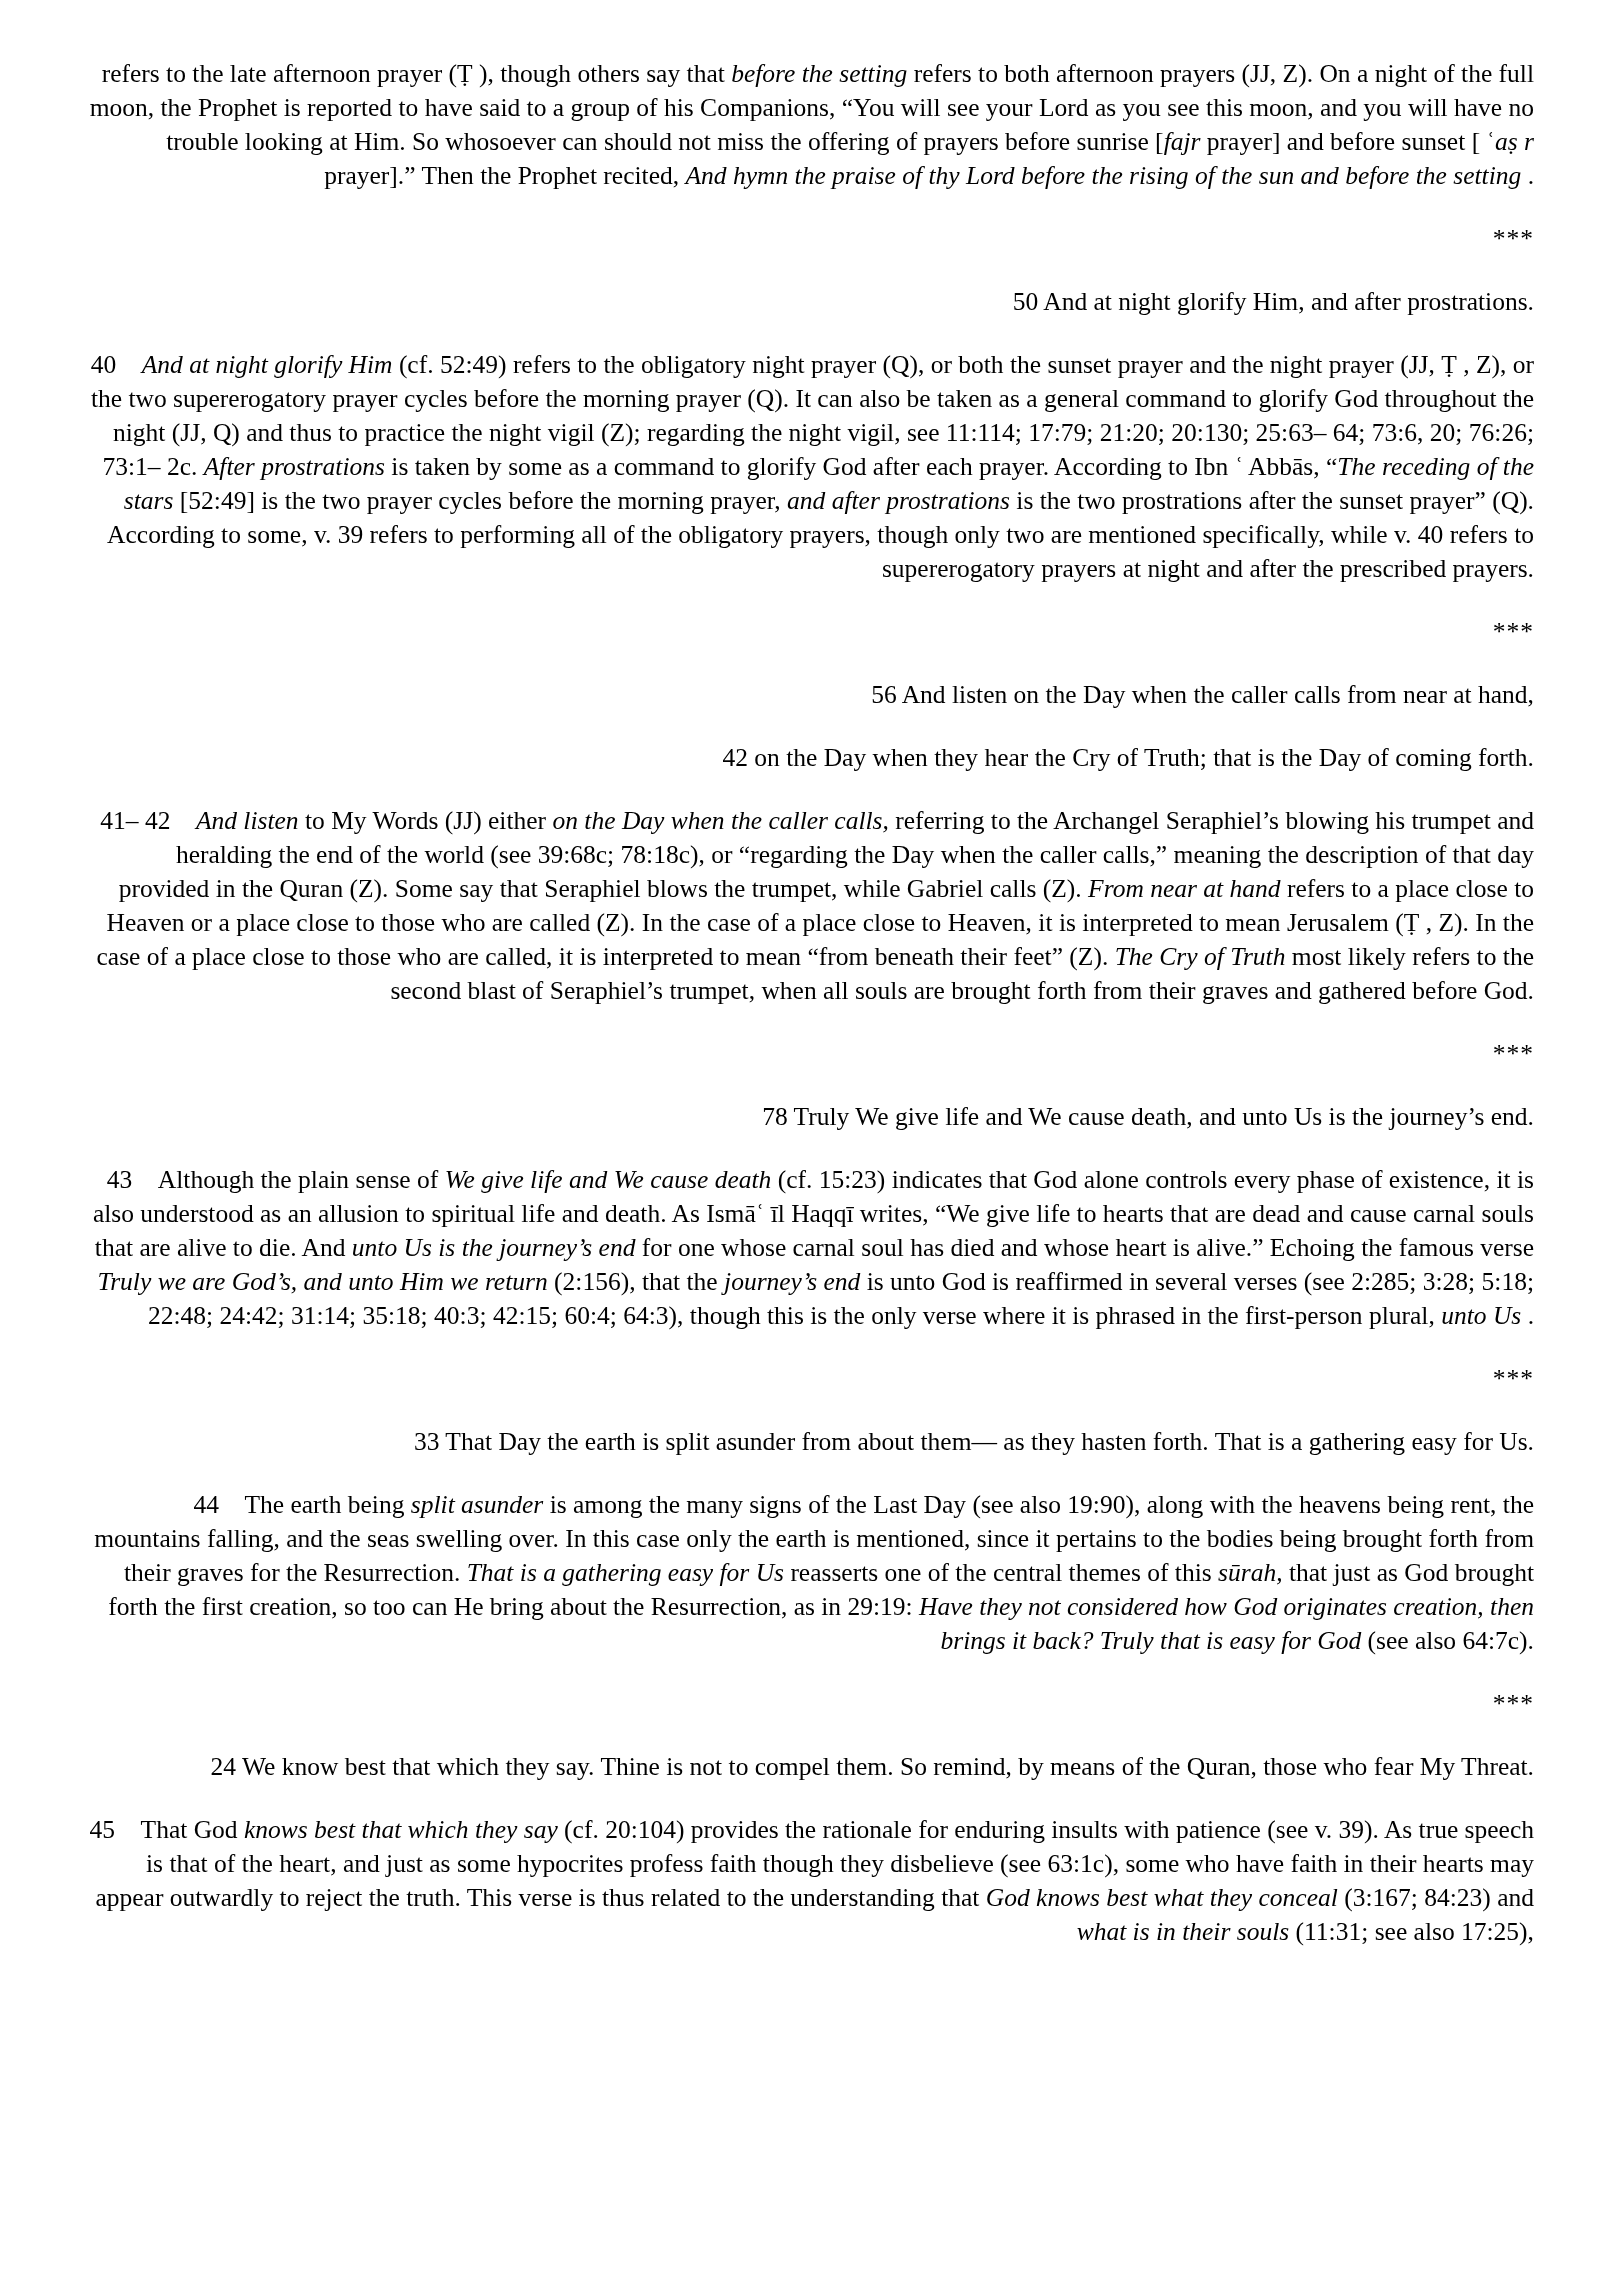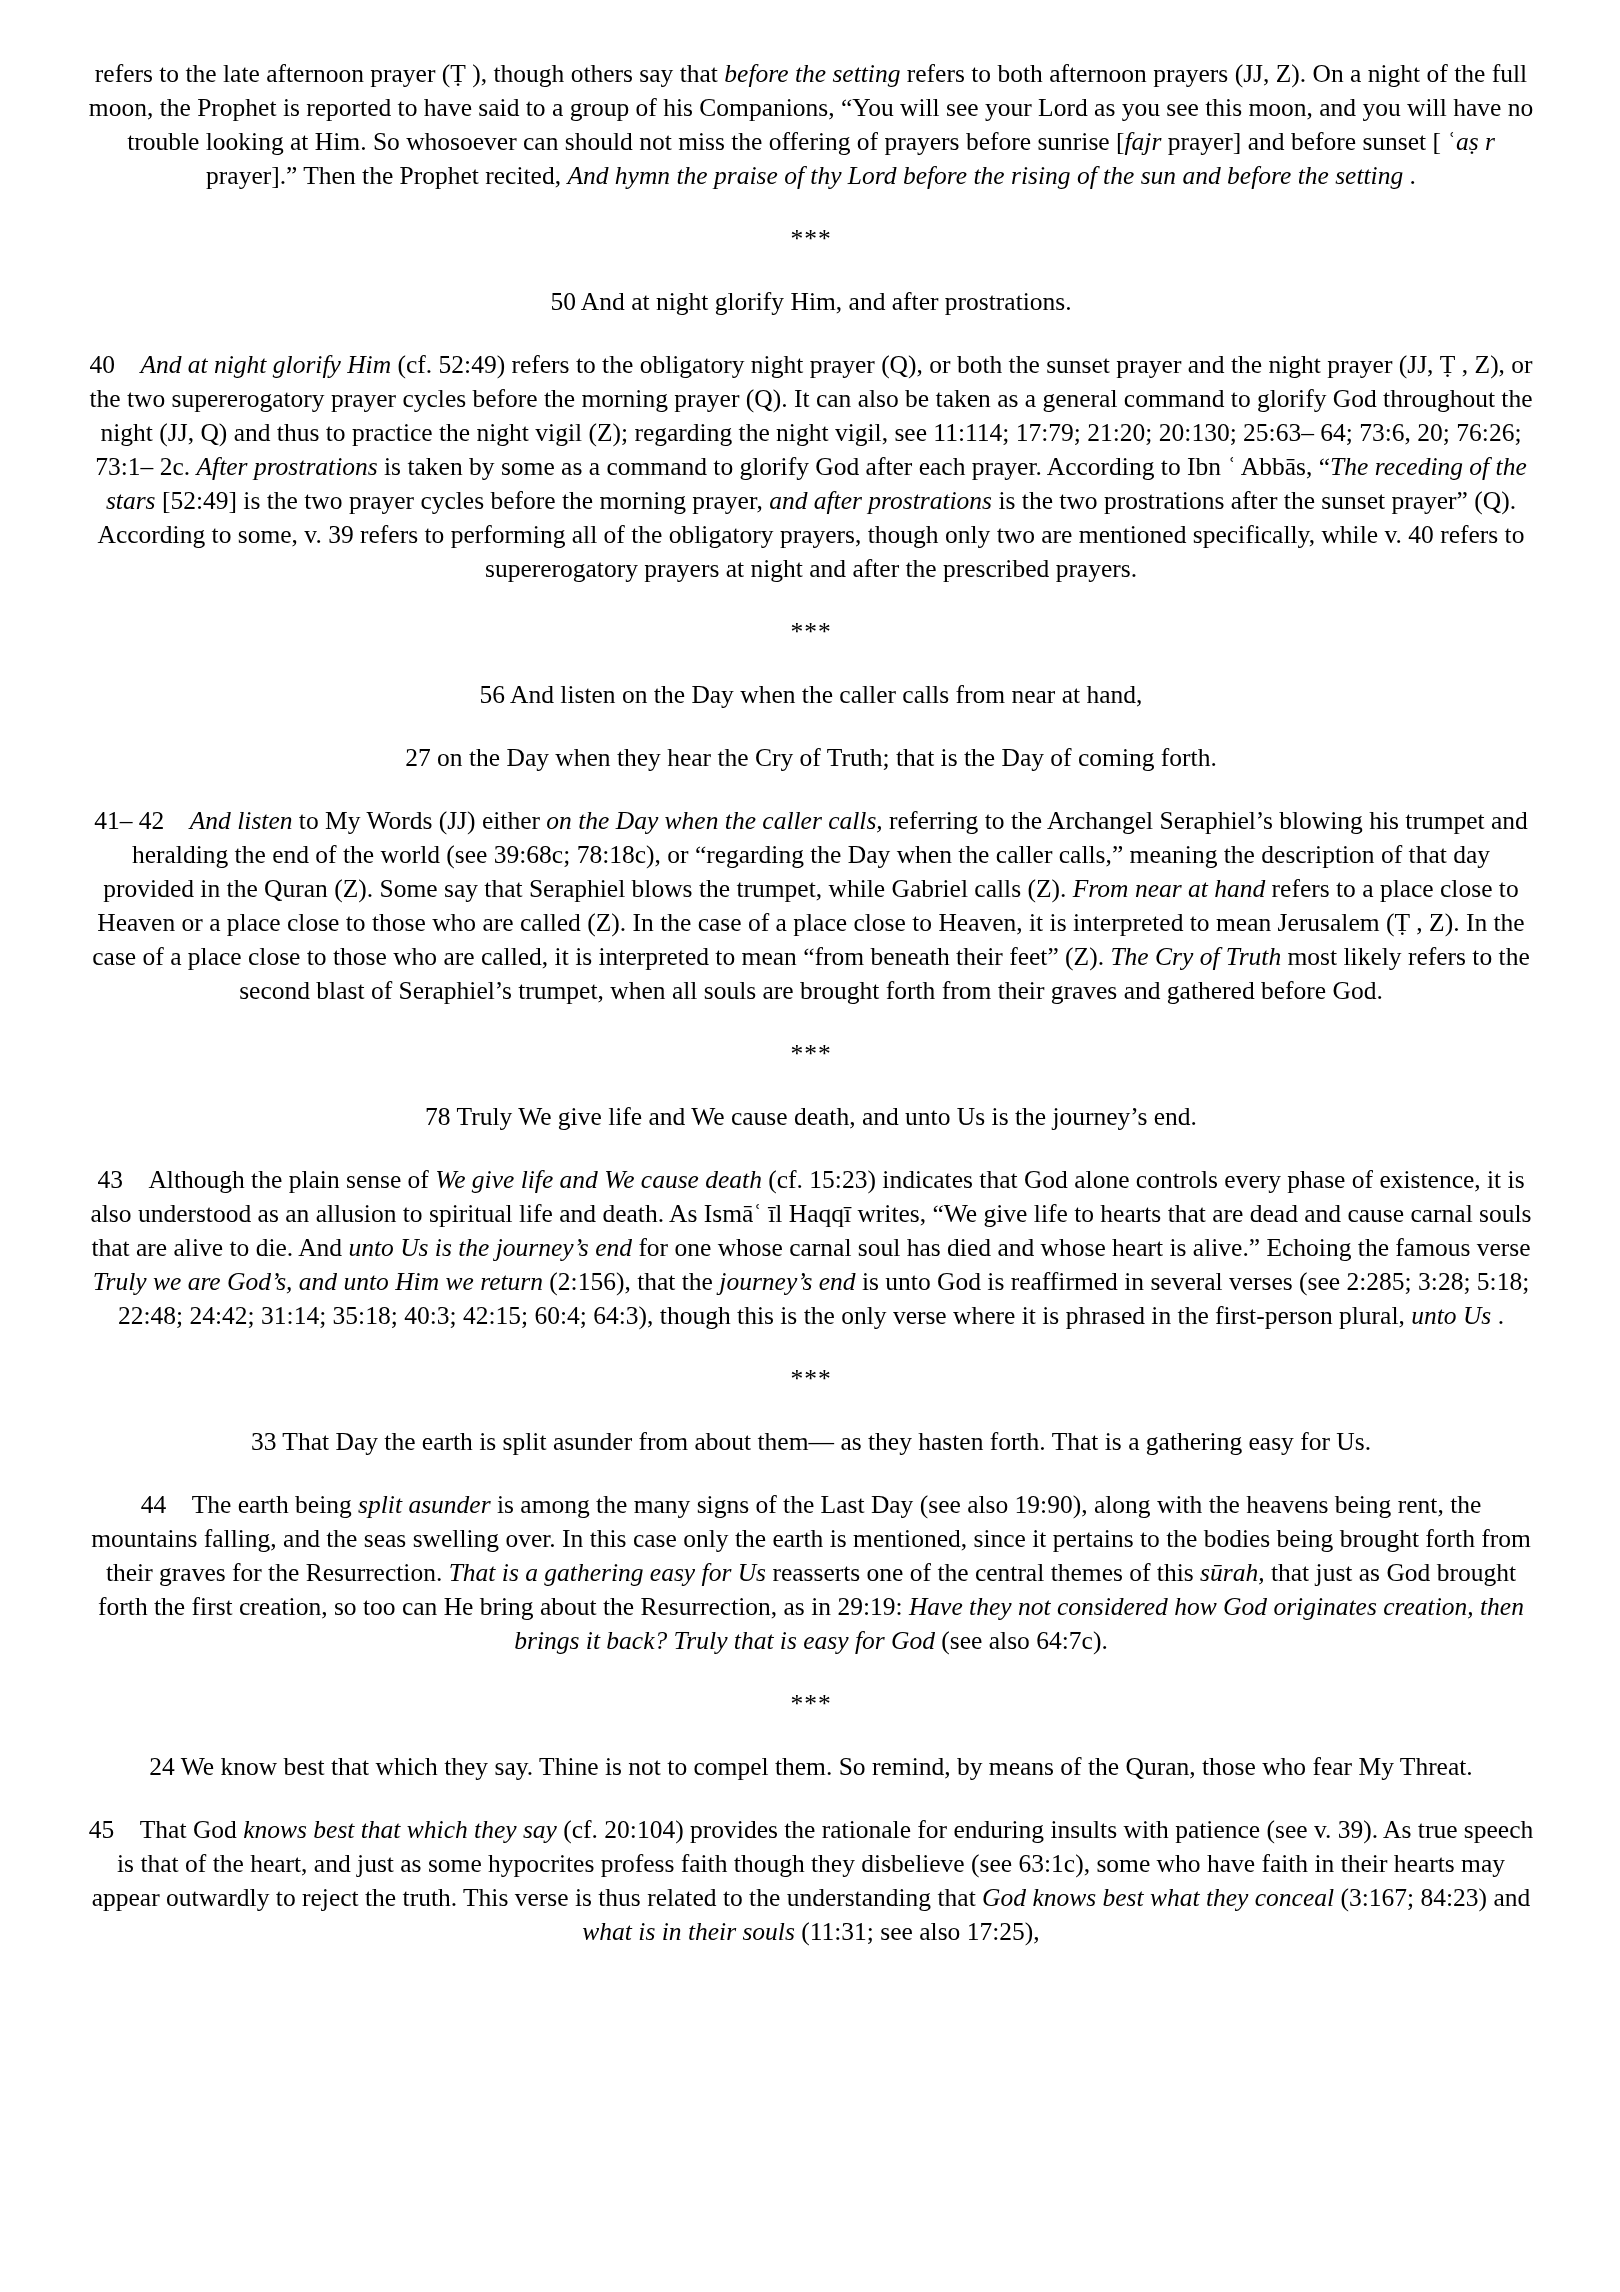--- a/index.html
+++ b/index.html
@@ -15,41 +15,41 @@
     padding: 57px 86px 0 88px;
     background: #ffffff;
     color: #000000;
     font-family: "Liberation Serif", "DejaVu Serif", serif;
     font-size: 25.5px;
     line-height: 34px;
     overflow: hidden;
   }
   .block {
     margin: 0 0 29px 0;
-    text-align: center;
+    text-align: right;
   }
   .block.separator {
     letter-spacing: 1px;
   }
   .it {
     font-style: italic;
   }
 </style>
 </head>
 <body>
 
 <div class="page">
   <div class="doc">
       <p class="block paragraph"><span>refers to the late afternoon prayer (Ṭ ), though others say that </span><span class="it">before the setting</span><span> refers to both afternoon prayers (JJ, Z). On a night of the full moon, the Prophet is reported to have said to a group of his Companions, “You will see your Lord as you see this moon, and you will have no trouble looking at Him. So whosoever can should not miss the offering of prayers before sunrise [</span><span class="it">fajr</span><span> prayer] and before sunset [ ʿ</span><span class="it">aṣ r</span><span> prayer].” Then the Prophet recited, </span><span class="it">And hymn the praise of thy Lord before the rising of the sun and before the setting</span><span> .</span></p>
       <p class="block separator"><span>***</span></p>
       <p class="block verse"><span>50 And at night glorify Him, and after prostrations.</span></p>
       <p class="block commentary"><span>40 </span><span class="it">And at night glorify Him</span><span> (cf. 52:49) refers to the obligatory night prayer (Q), or both the sunset prayer and the night prayer (JJ, Ṭ , Z), or the two supererogatory prayer cycles before the morning prayer (Q). It can also be taken as a general command to glorify God throughout the night (JJ, Q) and thus to practice the night vigil (Z); regarding the night vigil, see 11:114; 17:79; 21:20; 20:130; 25:63– 64; 73:6, 20; 76:26; 73:1– 2c. </span><span class="it">After prostrations</span><span> is taken by some as a command to glorify God after each prayer. According to Ibn ʿ Abbās, “</span><span class="it">The receding of the stars</span><span> [52:49] is the two prayer cycles before the morning prayer, </span><span class="it">and after prostrations</span><span> is the two prostrations after the sunset prayer” (Q). According to some, v. 39 refers to performing all of the obligatory prayers, though only two are mentioned specifically, while v. 40 refers to supererogatory prayers at night and after the prescribed prayers.</span></p>
       <p class="block separator"><span>***</span></p>
       <p class="block verse"><span>56 And listen on the Day when the caller calls from near at hand,</span></p>
-      <p class="block verse"><span>27 on the Day when they hear the Cry of Truth; that is the Day of coming forth.</span></p>
+      <p class="block verse"><span>42 on the Day when they hear the Cry of Truth; that is the Day of coming forth.</span></p>
       <p class="block commentary"><span>41– 42 </span><span class="it">And listen</span><span> to My Words (JJ) either </span><span class="it">on the Day when the caller calls,</span><span> referring to the Archangel Seraphiel’s blowing his trumpet and heralding the end of the world (see 39:68c; 78:18c), or “regarding the Day when the caller calls,” meaning the description of that day provided in the Quran (Z). Some say that Seraphiel blows the trumpet, while Gabriel calls (Z). </span><span class="it">From near at hand</span><span> refers to a place close to Heaven or a place close to those who are called (Z). In the case of a place close to Heaven, it is interpreted to mean Jerusalem (Ṭ , Z). In the case of a place close to those who are called, it is interpreted to mean “from beneath their feet” (Z). </span><span class="it">The Cry of Truth</span><span> most likely refers to the second blast of Seraphiel’s trumpet, when all souls are brought forth from their graves and gathered before God.</span></p>
       <p class="block separator"><span>***</span></p>
       <p class="block verse"><span>78 Truly We give life and We cause death, and unto Us is the journey’s end.</span></p>
       <p class="block commentary"><span>43 Although the plain sense of </span><span class="it">We give life and We cause death</span><span> (cf. 15:23) indicates that God alone controls every phase of existence, it is also understood as an allusion to spiritual life and death. As Ismāʿ īl Haqqī writes, “We give life to hearts that are dead and cause carnal souls that are alive to die. And </span><span class="it">unto Us is the journey’s end</span><span> for one whose carnal soul has died and whose heart is alive.” Echoing the famous verse </span><span class="it">Truly we are God’s, and unto Him we return</span><span> (2:156), that the </span><span class="it">journey’s end</span><span> is unto God is reaffirmed in several verses (see 2:285; 3:28; 5:18; 22:48; 24:42; 31:14; 35:18; 40:3; 42:15; 60:4; 64:3), though this is the only verse where it is phrased in the first-person plural, </span><span class="it">unto Us</span><span> .</span></p>
       <p class="block separator"><span>***</span></p>
       <p class="block verse"><span>33 That Day the earth is split asunder from about them— as they hasten forth. That is a gathering easy for Us.</span></p>
       <p class="block commentary"><span>44 The earth being </span><span class="it">split asunder</span><span> is among the many signs of the Last Day (see also 19:90), along with the heavens being rent, the mountains falling, and the seas swelling over. In this case only the earth is mentioned, since it pertains to the bodies being brought forth from their graves for the Resurrection. </span><span class="it">That is a gathering easy for Us</span><span> reasserts one of the central themes of this </span><span class="it">sūrah,</span><span> that just as God brought forth the first creation, so too can He bring about the Resurrection, as in 29:19: </span><span class="it">Have they not considered how God originates creation, then brings it back? Truly that is easy for God</span><span> (see also 64:7c).</span></p>
       <p class="block separator"><span>***</span></p>
       <p class="block verse"><span>24 We know best that which they say. Thine is not to compel them. So remind, by means of the Quran, those who fear My Threat.</span></p>
       <p class="block commentary"><span>45 That God </span><span class="it">knows best that which they say</span><span> (cf. 20:104) provides the rationale for enduring insults with patience (see v. 39). As true speech is that of the heart, and just as some hypocrites profess faith though they disbelieve (see 63:1c), some who have faith in their hearts may appear outwardly to reject the truth. This verse is thus related to the understanding that </span><span class="it">God knows best what they conceal</span><span> (3:167; 84:23) and </span><span class="it">what is in their souls</span><span> (11:31; see also 17:25),</span></p>

